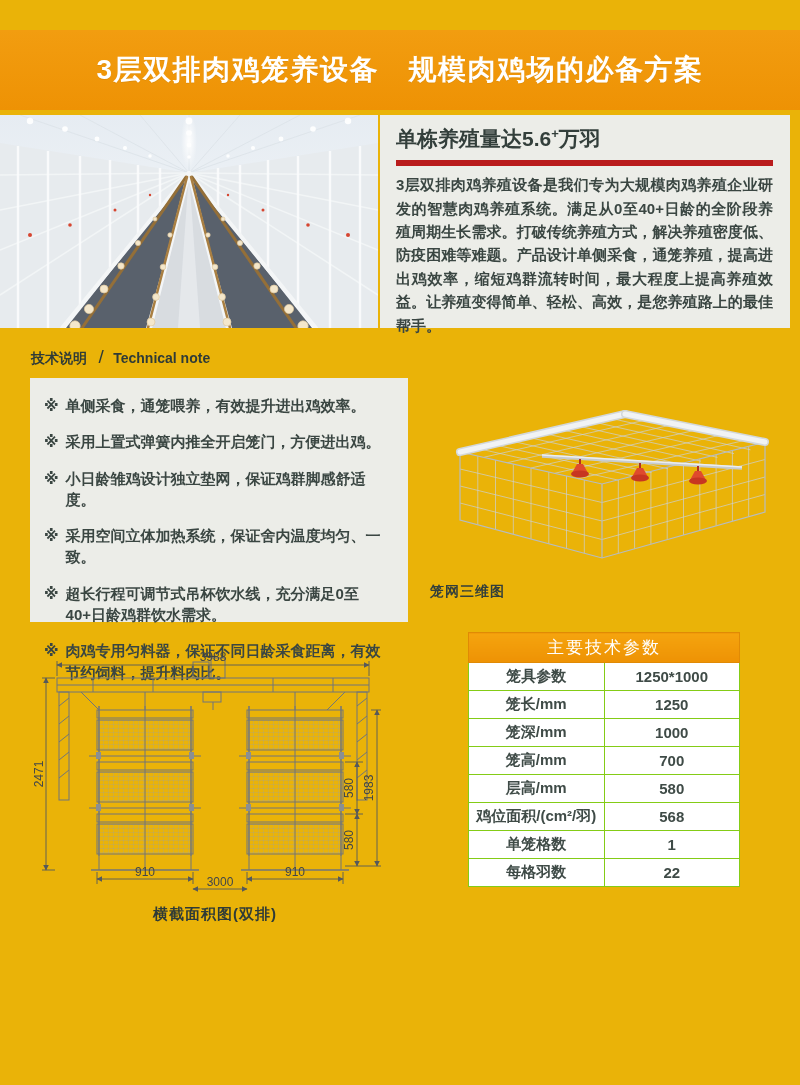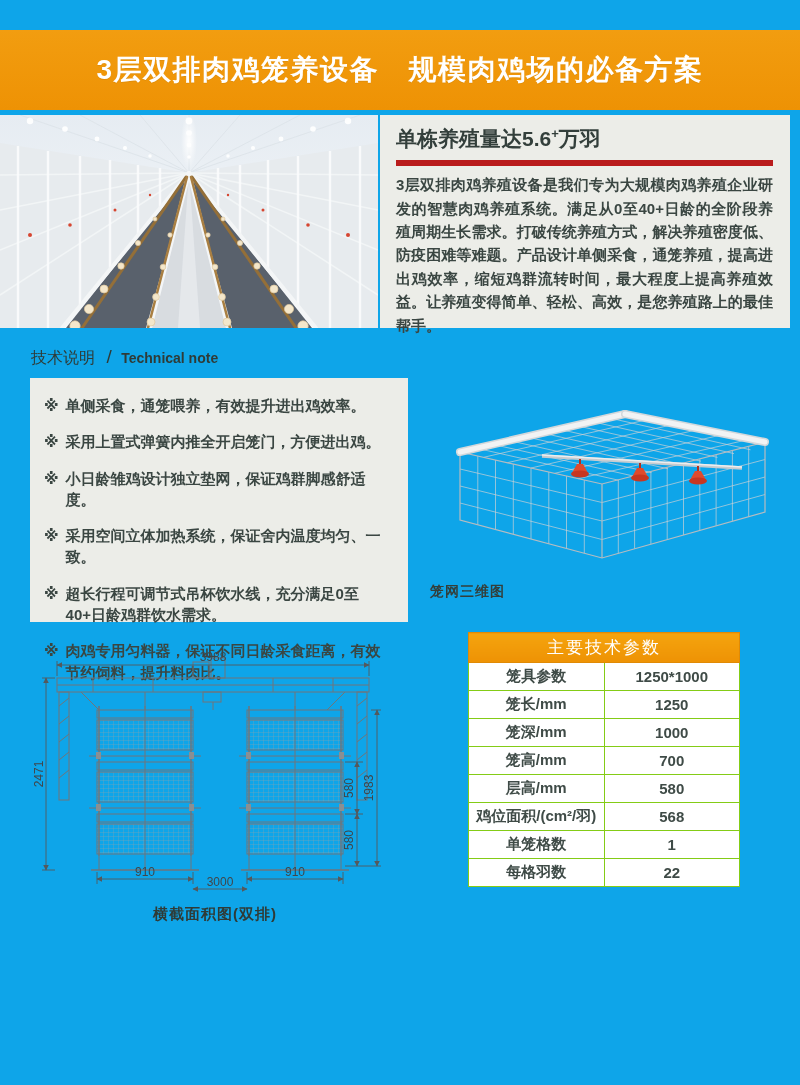--- a/index.html
+++ b/index.html
@@ -1,18 +1,18 @@
 <!DOCTYPE html>
 <html><head>
 <meta charset="utf-8">
 <style>
   html,body { margin:0; padding:0; background:#ffffff; }
   * { box-sizing:border-box; }
   #page {
-    position:relative; width:800px; height:1085px; background:#0ea5e9;
+    position:relative; width:800px; height:1085px; background:#eab308;
     font-family:"Liberation Sans","DejaVu Sans",sans-serif;
     color:#333f3b; overflow:hidden; margin:0 auto;
   }
   
   .banner {
     position:absolute; left:0; top:30px; width:800px; height:80px;
     background:linear-gradient(180deg,#f29d10 0%,#ee9204 100%);
     display:flex; align-items:center; justify-content:center;
   }
   .banner-title {
@@ -32,21 +32,21 @@
     font-size:21px; font-weight:bold; color:#333f3b; line-height:1.3;
     padding-bottom:8px; border-bottom:6px solid #b91c1c;
   }
   .headline sup { font-size:13px; font-weight:bold; }
   .intro {
     margin-top:7px; font-size:15px; line-height:1.56; color:#3a4642;
     text-align:justify; font-weight:600;
   }
   
   .tech-head { position:absolute; left:31px; top:346px; white-space:nowrap; }
-  .tech-head .zh { font-size:16px; font-weight:normal; color:#2f3b37; }
+  .tech-head .zh { font-size:14px; font-weight:bold; color:#2f3b37; }
   .tech-head .sep { font-size:19px; color:#2f3b37; margin:0 5px 0 7px; }
   .tech-head .en { font-size:14px; font-weight:bold; color:#2f3b37; }
   .tech-box {
     position:absolute; left:30px; top:378px; width:378px; height:244px;
     background:#ecede8; padding:17px 14px 10px 14px;
   }
   .tech-box ul { list-style:none; margin:0; padding:0; }
   .tech-box li {
     display:flex; gap:7px; font-size:15px; line-height:1.42; color:#3a4642;
     font-weight:600; margin-bottom:15px;

